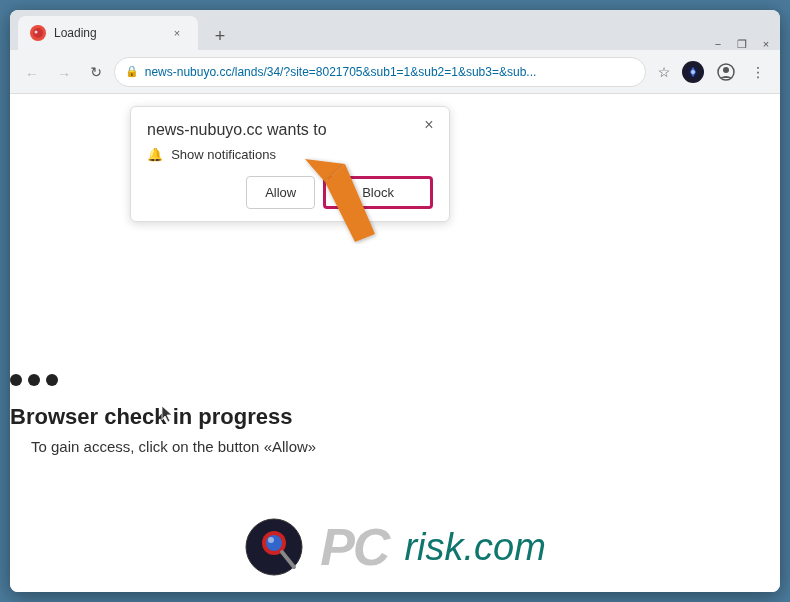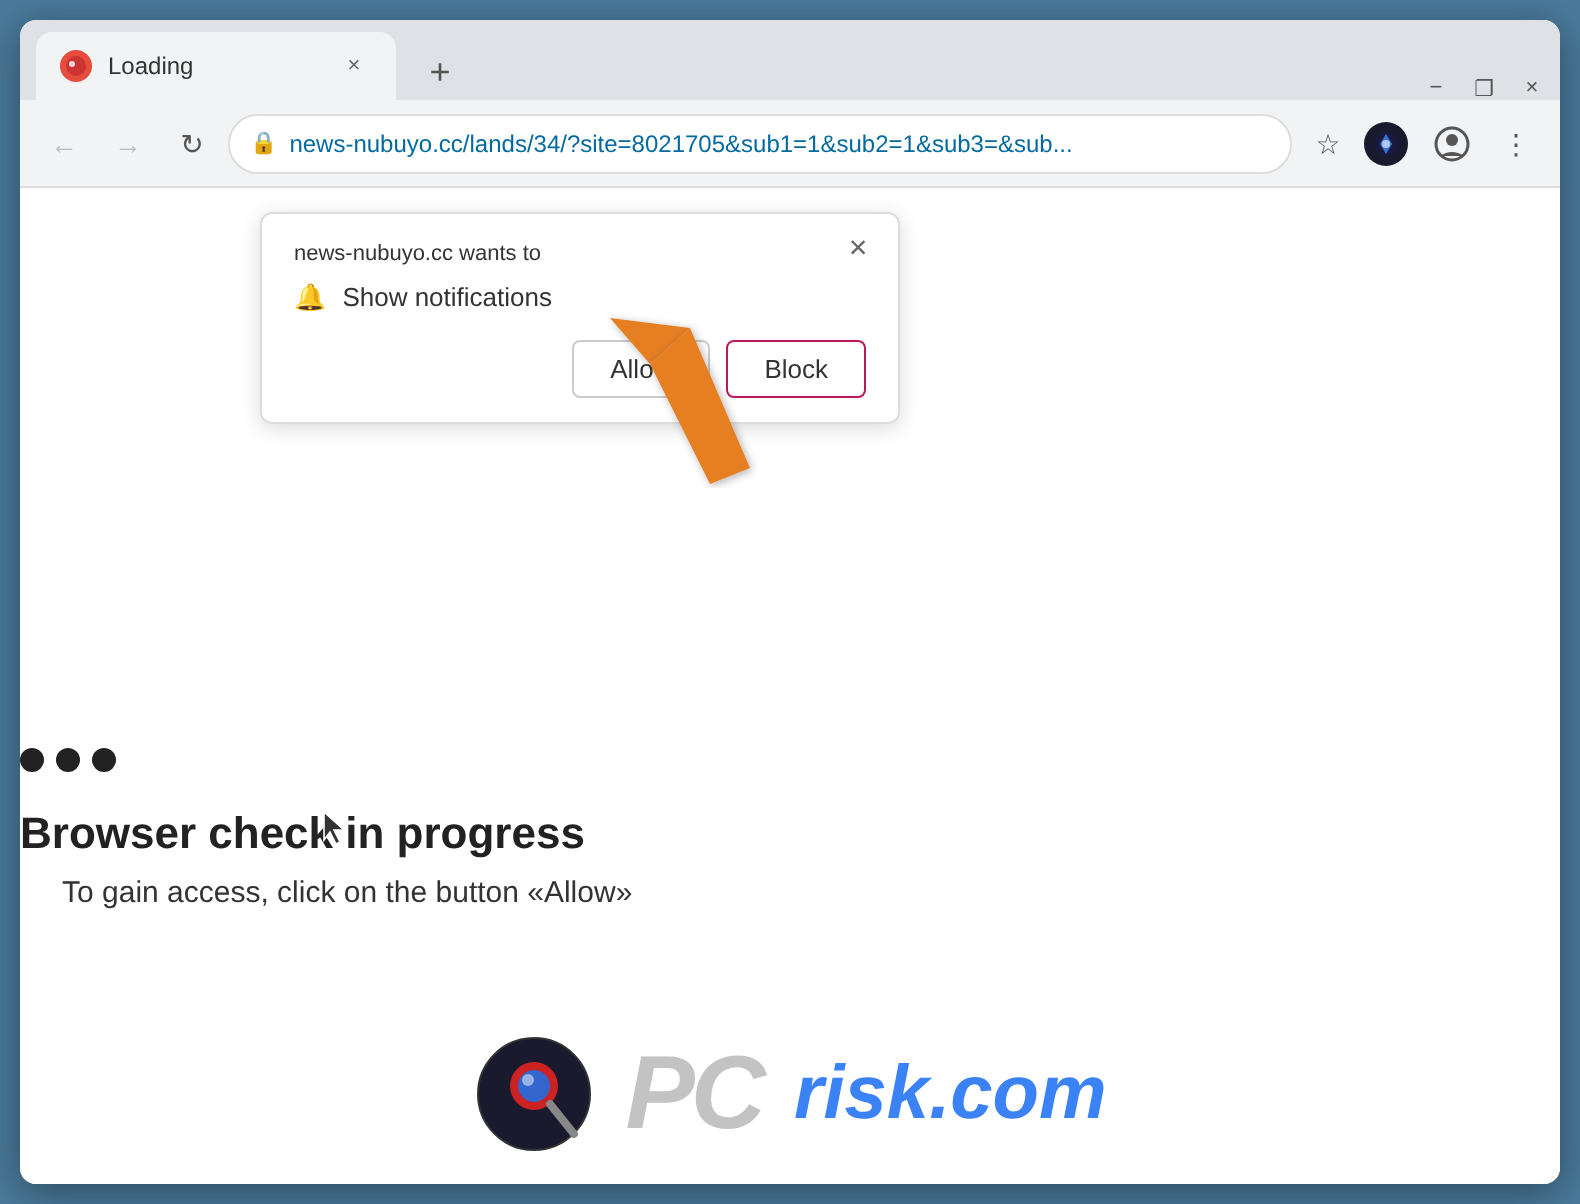--- a/index.html
+++ b/index.html
@@ -205,21 +205,21 @@
       color: #666;
       cursor: pointer;
       width: 20px;
       height: 20px;
       display: flex;
       align-items: center;
       justify-content: center;
     }
 
     .popup-site-text {
-      font-size: 11px;
+      font-size: 16px;
       color: #333;
       margin-bottom: 8px;
       font-weight: 500;
     }
 
     .popup-permission-row {
       display: flex;
       align-items: center;
       gap: 8px;
       margin-bottom: 14px;
@@ -246,23 +246,23 @@
       border: 1px solid #ccc;
       border-radius: 4px;
       padding: 6px 18px;
       font-size: 13px;
       color: #333;
       cursor: pointer;
     }
 
     .btn-block {
       background: #fff;
-      border: 1px solid #be185d;
+      border: 3px solid #be185d;
       border-radius: 4px;
-      padding: 6px 18px;
+      padding: 6px 36px;
       font-size: 13px;
       color: #333;
       cursor: pointer;
     }
 
     
     .arrow-container {
       position: absolute;
       top: 60px;
       left: 290px;
@@ -350,22 +350,22 @@
       font-size: 52px;
       font-weight: bold;
       color: #aaa;
       opacity: 0.7;
       letter-spacing: -2px;
       font-style: italic;
     }
 
     .risk-text {
       font-size: 38px;
-      font-weight: bold;
-      color: #3b82f6;
+      font-weight: normal;
+      color: #0f766e;
       font-style: italic;
     }
 
     
     .vpn-icon {
       width: 22px;
       height: 22px;
       background: #1a1a2e;
       border-radius: 50%;
       display: flex;

